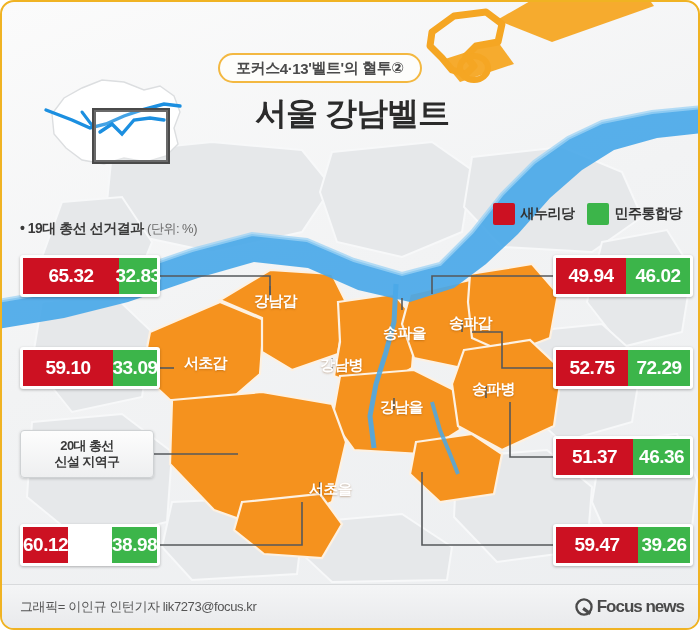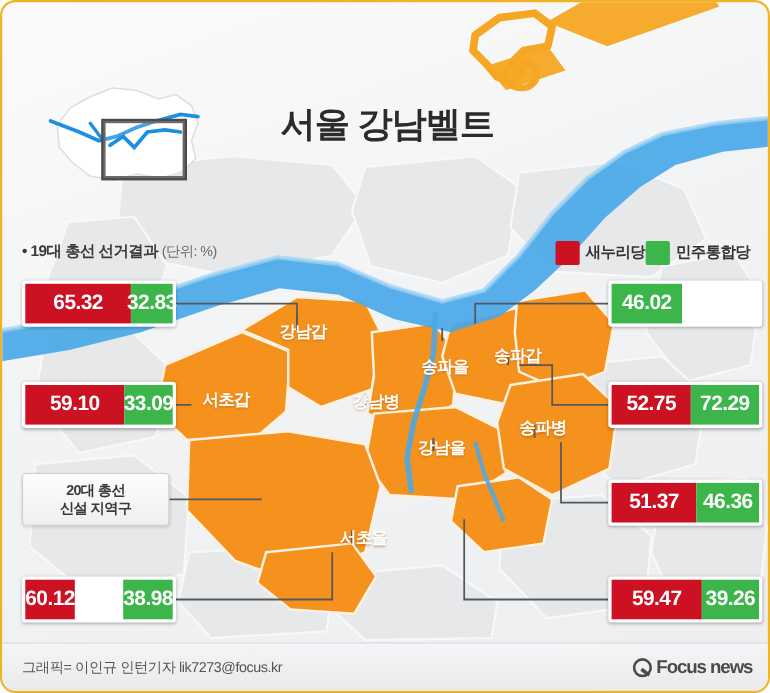--- a/index.html
+++ b/index.html
@@ -46,22 +46,22 @@
   
   #subtitle {
     position:absolute; left:18px; top:218px;
     font-size:14px; font-weight:bold; color:#3a3a3a; letter-spacing:-0.5px;
     white-space:nowrap;
   }
   #subtitle .unit { font-weight:normal; color:#6a6a6a; font-size:13px;text-align:right; }
 
   
   #legend {
-    position:absolute; right:16px; top:217px;
-    display:flex; align-items:center; gap:0;font-family:Liberation Serif, serif;
+    position:absolute; right:16px; top:201px;
+    display:flex; align-items:center; gap:12px;font-family:Liberation Serif, serif;
   }
   .legend-entry { display:flex; align-items:center; gap:6px; }
   .legend-swatch { width:22px; height:22px; border-radius:2px; }
   .legend-label { font-size:14px; font-weight:bold; color:#333; letter-spacing:-0.5px; white-space:nowrap; }
 
   
   .result-box {
     position:absolute; display:flex;
     width:140px; height:42px;
     border-radius:3px;
@@ -197,20 +197,25 @@
   </svg>
 
   <svg id="hand-graphic" viewBox="0 0 300 110">
     <path d="M95 22 L130 2 L228 -24 L252 8 L150 44 Z" fill="#f5a623" opacity="0.95"></path>
     <path d="M40 62 L96 44 L112 66 L58 84 Z" fill="#f5a623" opacity="0.95"></path>
     <path d="M30 34 L52 18 L84 14 L100 26 L96 44 L74 48 L64 58
              L72 68 L64 76 L50 72 L40 60 L28 48 Z" fill="none" stroke="#f5a623" stroke-width="7" stroke-linejoin="round"></path>
     <ellipse cx="72" cy="70" rx="14" ry="12" fill="none" stroke="#f5a623" stroke-width="6"></ellipse>
   </svg>
 
+  <div id="header-badge">
+    <span class="badge-text">포커스 </span>
+      <span class="badge-text" id="badge-accent-a">4·13</span>
+      <span class="badge-text"> '벨트'의 혈투②</span>
+  </div>
   <div id="main-title">서울 강남벨트</div>
 
   <div id="subtitle">
     <span>• 19대 총선 선거결과</span>
     <span class="unit">(단위: %)</span>
   </div>
 
   <div id="legend">
     <div class="legend-entry">
       <span class="legend-swatch" style="background:#cc1122"></span>
@@ -245,20 +250,21 @@
       </div>
       <div class="result-box" style="left: 18px; top: 345px;">
         <div class="seg seg-red" style="width: 90px;">59.10</div>
         <div class="seg seg-green" style="width: 44px;">33.09</div>
       </div>
       <div class="result-box" style="left: 18px; top: 522px;">
         <div class="seg seg-red" style="width: 84px;">60.12</div>
         <div class="seg seg-green" style="width: 50px; margin-left: 44px;">38.98</div>
       </div>
       <div class="result-box" style="left: 551px; top: 253px;">
+        <div class="seg seg-red" style="width: 70px;">49.94</div>
         <div class="seg seg-green" style="width: 64px;">46.02</div>
       </div>
       <div class="result-box" style="left: 551px; top: 345px;">
         <div class="seg seg-red" style="width: 72px;">52.75</div>
         <div class="seg seg-green" style="width: 62px;">72.29</div>
       </div>
       <div class="result-box" style="left: 551px; top: 434px;">
         <div class="seg seg-red" style="width: 87px;">51.37</div>
         <div class="seg seg-green" style="width: 64px;">46.36</div>
       </div>

